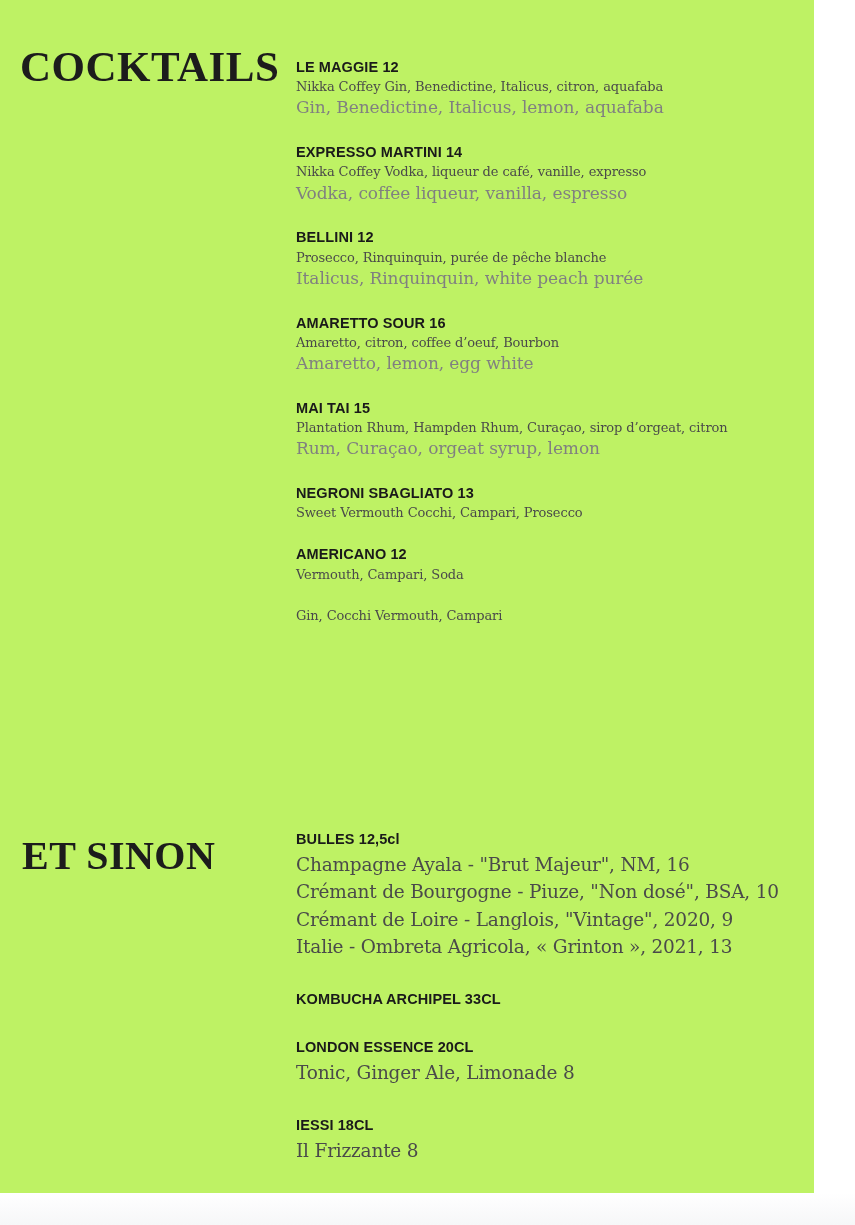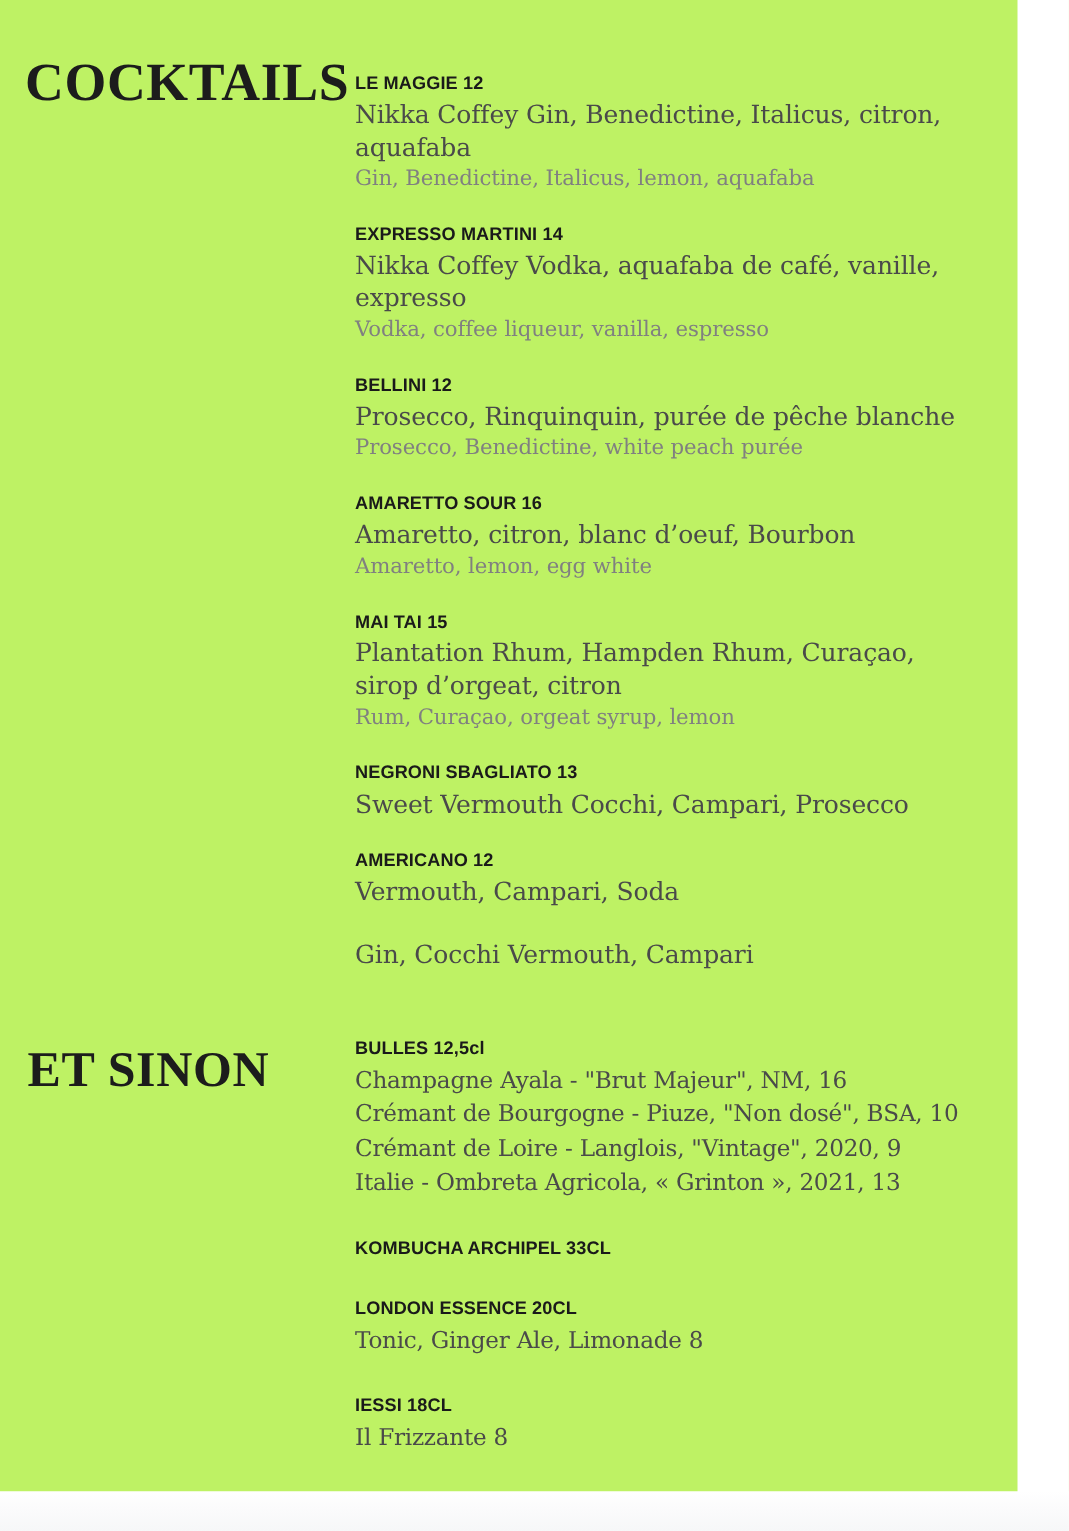--- a/index.html
+++ b/index.html
@@ -45,42 +45,42 @@
     font-family: "Liberation Serif", serif;
     font-weight: bold;
     color: #1c1c1c;
     letter-spacing: 0.5px;
     line-height: 1;
     white-space: nowrap;
   }
 
   .items {
     position: absolute;
-    left: 284px;
+    left: 296px;
     width: 540px;
   }
 
   .item {
     margin: 0 0 24px 0;
   }
   .item:last-child { margin-bottom: 0; }
 
   .item-head {
     font-family: "Liberation Sans", sans-serif;
     font-weight: bold;
     font-size: 14.5px;
     letter-spacing: 0.1px;
     color: #1a1a1a;
     line-height: 1.25;
     margin-bottom: 2px;
   }
 
   .item-desc {
     font-family: "DejaVu Serif", serif;
-    font-size: 20px;
+    font-size: 13px;
     font-weight: 400;
     color: #4a4a4a;
     line-height: 1.32;
     letter-spacing: -0.1px;
   }
 
   .item-sub {
     font-family: "DejaVu Serif", serif;
     font-size: 17px;
     color: #808080;
@@ -130,33 +130,33 @@
     <div class="items">
 
       <div class="item">
         <div class="item-head">LE MAGGIE 12</div>
         <div class="item-desc">Nikka Coffey Gin, Benedictine, Italicus, citron, aquafaba</div>
         <div class="item-sub">Gin, Benedictine, Italicus, lemon, aquafaba</div>
       </div>
 
       <div class="item">
         <div class="item-head">EXPRESSO MARTINI 14</div>
-        <div class="item-desc">Nikka Coffey Vodka, aquafaba de café, vanille, expresso</div>
+        <div class="item-desc">Nikka Coffey Vodka, liqueur de café, vanille, expresso</div>
         <div class="item-sub">Vodka, coffee liqueur, vanilla, espresso</div>
       </div>
 
       <div class="item">
         <div class="item-head">BELLINI 12</div>
         <div class="item-desc">Prosecco, Rinquinquin, purée de pêche blanche</div>
-        <div class="item-sub">Prosecco, Benedictine, white peach purée</div>
+        <div class="item-sub">Italicus, Rinquinquin, white peach purée</div>
       </div>
 
       <div class="item">
         <div class="item-head">AMARETTO SOUR 16</div>
-        <div class="item-desc">Amaretto, citron, blanc d’oeuf, Bourbon</div>
+        <div class="item-desc">Amaretto, citron, coffee d’oeuf, Bourbon</div>
         <div class="item-sub">Amaretto, lemon, egg white</div>
       </div>
 
       <div class="item">
         <div class="item-head">MAI TAI 15</div>
         <div class="item-desc" style="max-width:480px;">Plantation Rhum, Hampden Rhum, Curaçao, sirop d’orgeat, citron</div>
         <div class="item-sub">Rum, Curaçao, orgeat syrup, lemon</div>
       </div>
 
       <div class="item">

